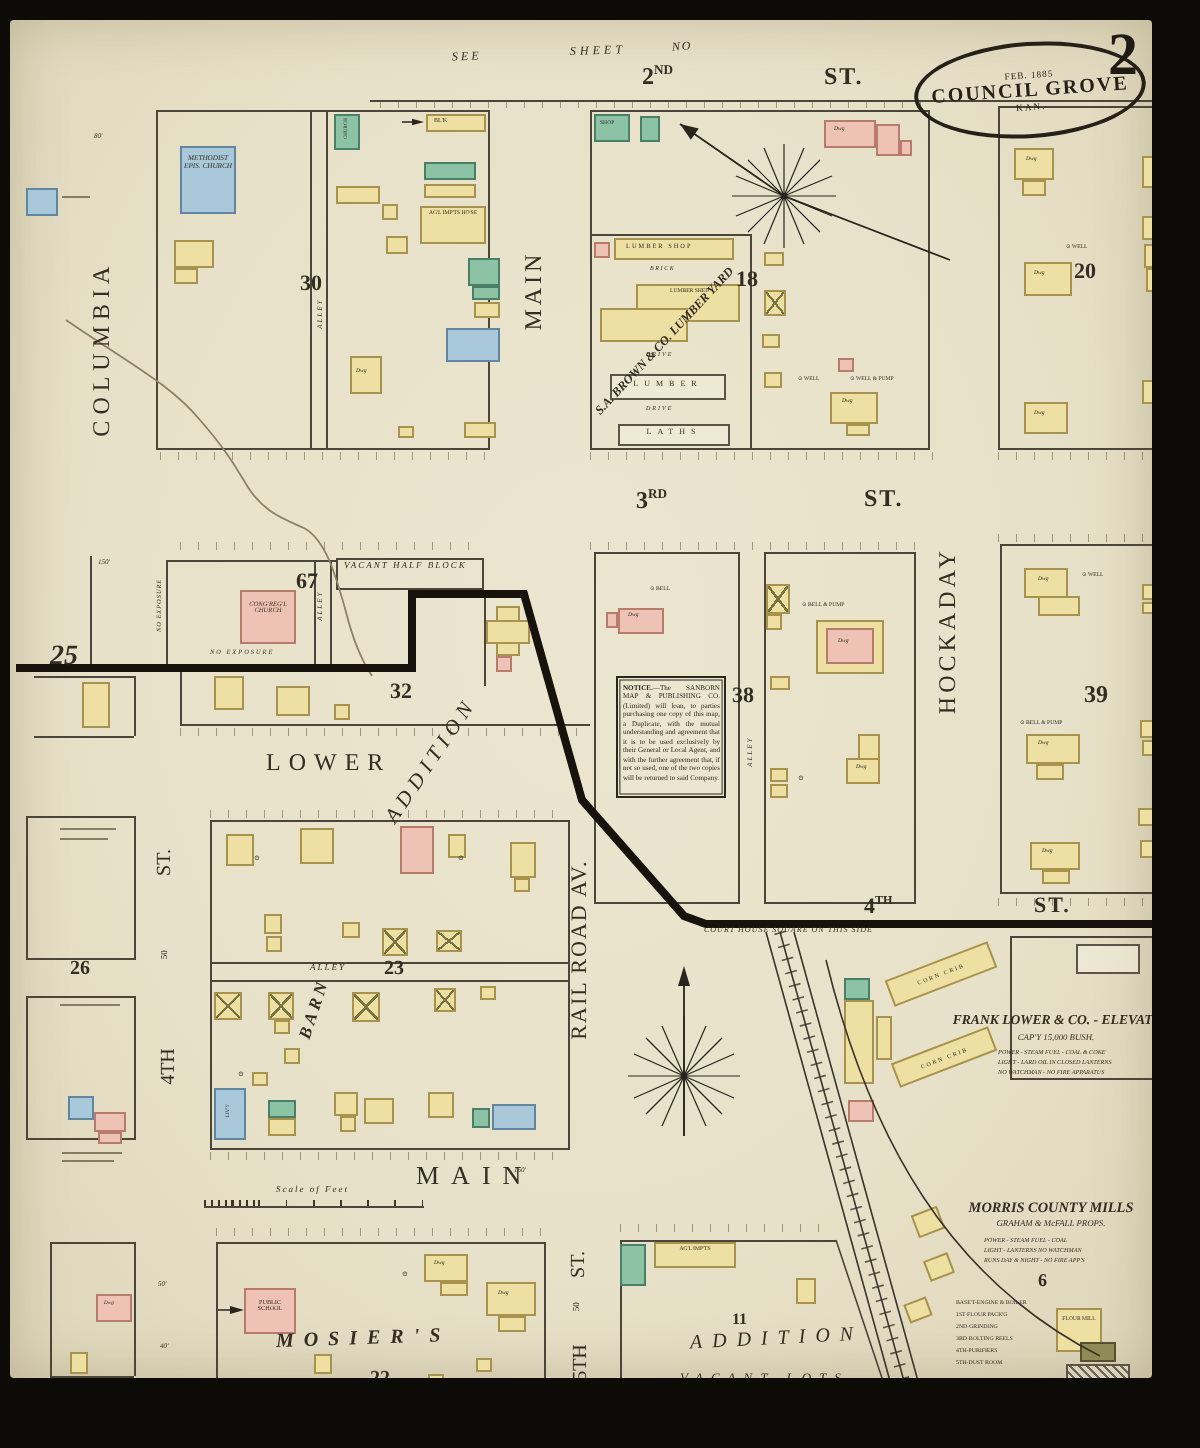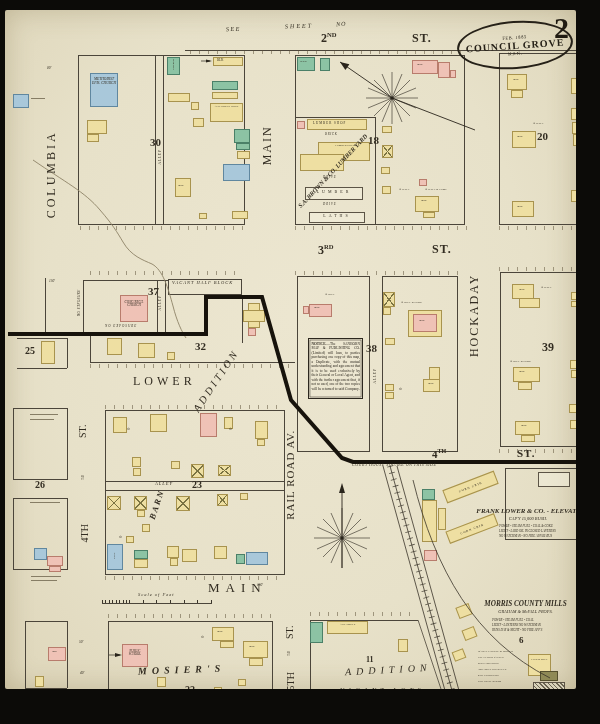--- a/index.html
+++ b/index.html
@@ -401,23 +401,23 @@
   <div class="lbl i bold" style="left:133px;top:655px;font-size:10px;letter-spacing:5px;transform:rotate(-2deg);">MOSIER'S</div>
   <div class="lbl i" style="left:340px;top:655px;font-size:10px;letter-spacing:5px;transform:rotate(-3deg);">ADDITION</div>
   <div class="lbl i" style="left:335px;top:677px;font-size:6.5px;letter-spacing:4px;">VACANT  LOTS</div>
   <div class="lbl i" style="left:167px;top:271px;font-size:4.5px;letter-spacing:1px;">VACANT HALF BLOCK</div>
   <div class="lbl c rot i" style="left:50px;top:291px;width:50px;font-size:3.2px;letter-spacing:.5px;">NO EXPOSURE</div>
   <div class="lbl i" style="left:100px;top:315px;font-size:3.2px;letter-spacing:1px;">NO EXPOSURE</div>
 
   <div class="lbl bold" style="left:145px;top:127px;font-size:11px;">30</div>
   <div class="lbl bold" style="left:363px;top:125px;font-size:11px;">18</div>
   <div class="lbl bold" style="left:532px;top:121px;font-size:11px;">20</div>
-  <div class="lbl bold" style="left:143px;top:276px;font-size:11px;">37</div>
+  <div class="lbl bold" style="left:143px;top:276px;font-size:11px;">67</div>
   <div class="lbl bold" style="left:190px;top:331px;font-size:11px;">32</div>
-  <div class="lbl bold" style="left:20px;top:336px;font-size:10px;">25</div>
+  <div class="lbl bold" style="left:20px;top:312px;font-size:14px;font-style:italic;">25</div>
   <div class="lbl bold" style="left:361px;top:333px;font-size:11px;">38</div>
   <div class="lbl bold" style="left:537px;top:331px;font-size:12px;text-align:right;">39</div>
   <div class="lbl bold" style="left:30px;top:470px;font-size:10px;">26</div>
   <div class="lbl bold" style="left:187px;top:470px;font-size:10px;">23</div>
   <div class="lbl bold" style="left:180px;top:675px;font-size:10px;">22</div>
   <div class="lbl bold" style="left:34px;top:678px;font-size:9px;">27½</div>
   <div class="lbl bold" style="left:361px;top:646px;font-size:8px;">11</div>
   <div class="lbl bold" style="left:514px;top:626px;font-size:9px;">6</div>
 
   <div class="lbl i" style="left:44px;top:270px;font-size:3.5px;">150'</div>

